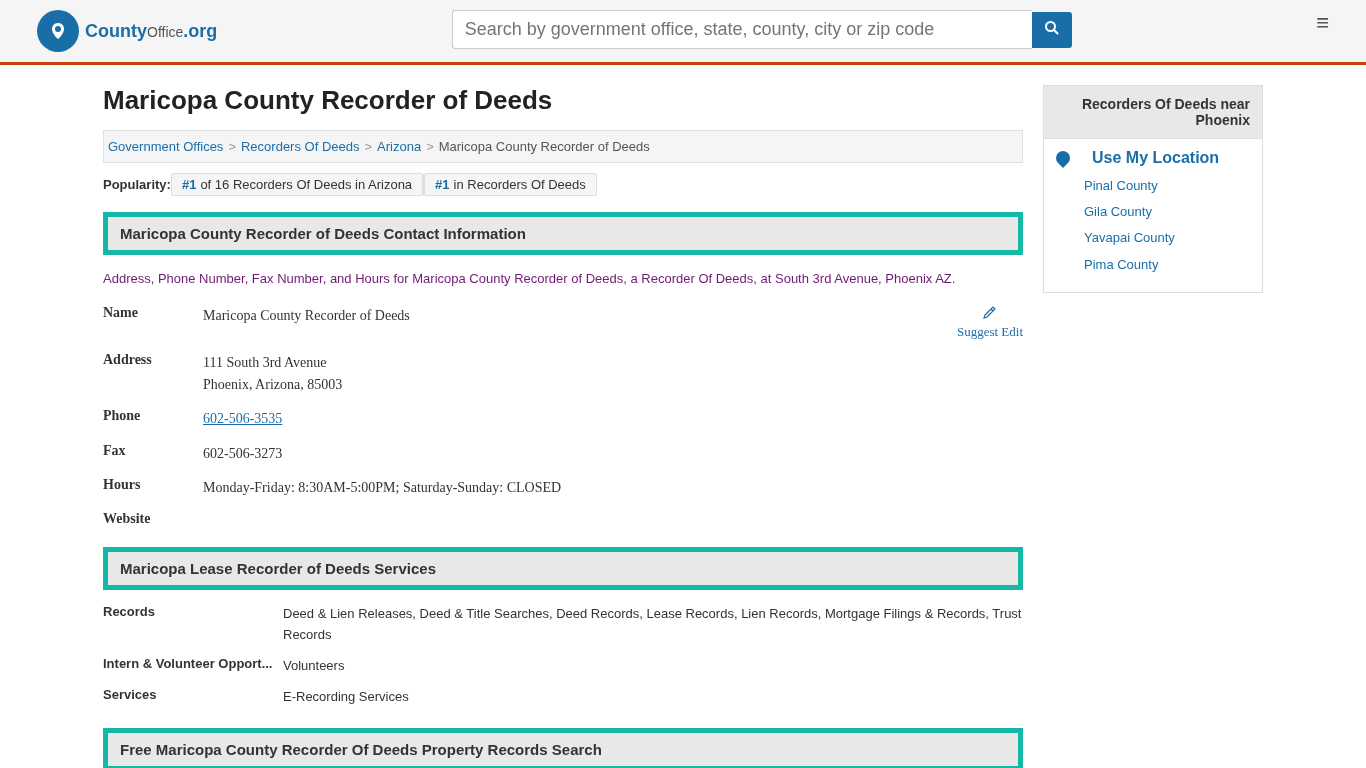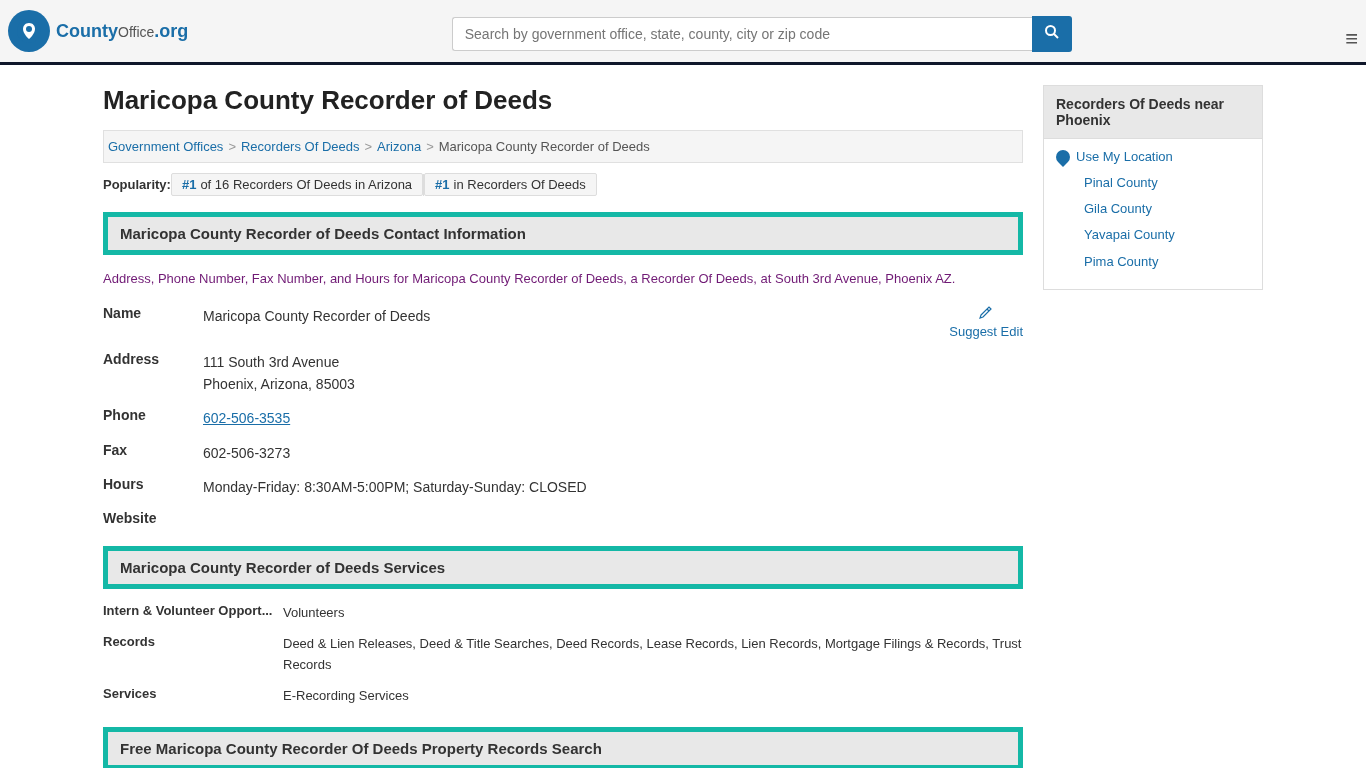--- a/index.html
+++ b/index.html
@@ -1,24 +1,24 @@
 <!DOCTYPE html>
 <html><head>
   <meta charset="utf-8">
   <style>
     * { margin: 0; padding: 0; box-sizing: border-box; }
     body { font-family: Arial, sans-serif; font-size: 14px; color: #333; background: #fff; }
 
     
     .header {
       background: #f5f5f5;
-      border-bottom: 3px solid #0f172a;
-      padding: 10px 8px;
-      display: flex;
-      align-items: flex-end;
+      border-bottom: 3px solid #c2410c;
+      padding: 10px 37px;
+      display: flex;
+      align-items: flex-start;
       justify-content: space-between;
     }
     .logo-area {
       display: flex;
       align-items: center;
       gap: 6px;
     }
     .logo-circle {
       width: 42px;
       height: 42px;
@@ -43,21 +43,21 @@
       flex: 1;
       max-width: 620px;
       margin: 0 20px;
     }
     .search-input {
       flex: 1;
       padding: 8px 12px;
       border: 1px solid #ccc;
       border-right: none;
       border-radius: 3px 0 0 3px;
-      font-size: 14px;
+      font-size: 18px;
       color: #1d4ed8;
       outline: none;
     }
     .search-btn {
       background: #1a6ea8;
       border: none;
       padding: 8px 12px;
       cursor: pointer;
       border-radius: 0 3px 3px 0;
       color: white;
@@ -144,20 +144,21 @@
       color: #701a75;
       font-size: 13px;
       margin-bottom: 16px;
       line-height: 1.5;
     }
 
     .info-row {
       display: flex;
       margin-bottom: 12px;
       align-items: flex-start;
+      font-family: Liberation Serif, serif;
     }
     .info-label {
       font-weight: bold;
       width: 100px;
       flex-shrink: 0;
       font-size: 14px;
     }
     .info-value {
       flex: 1;
       font-size: 14px;
@@ -199,35 +200,37 @@
       width: 220px;
       flex-shrink: 0;
     }
     .sidebar-header {
       background: #e8e8e8;
       padding: 10px 12px;
       font-weight: bold;
       font-size: 14px;
       border: 1px solid #ddd;
       margin-bottom: 0;
+      text-align: right;
     }
     .sidebar-content {
       border: 1px solid #ddd;
       border-top: none;
       padding: 10px 12px;
     }
     .use-location {
       display: flex;
       align-items: center;
-      gap: 6px;
+      gap: 22px;
       color: #1a6ea8;
       text-decoration: none;
-      font-size: 13px;
+      font-size: 16px;
       margin-bottom: 10px;
       cursor: pointer;
+      font-weight: bold;
     }
     .location-icon {
       width: 14px;
       height: 14px;
       background: #1a6ea8;
       border-radius: 50% 50% 50% 0;
       transform: rotate(-45deg);
       flex-shrink: 0;
     }
     .sidebar-link {
@@ -339,30 +342,30 @@
         <div class="info-label">Hours</div>
         <div class="info-value">Monday-Friday: 8:30AM-5:00PM; Saturday-Sunday: CLOSED</div>
       </div>
 
       <div class="info-row">
         <div class="info-label">Website</div>
       </div>
     </div>
 
     <div class="services-section">
-      <div class="section-header">Maricopa County Recorder of Deeds Services</div>
+      <div class="section-header">Maricopa Lease Recorder of Deeds Services</div>
+
+      <div class="service-row">
+        <div class="service-label">Records</div>
+        <div class="service-value">Deed &amp; Lien Releases, Deed &amp; Title Searches, Deed Records, Lease Records, Lien Records, Mortgage Filings &amp; Records, Trust Records</div>
+      </div>
 
       <div class="service-row">
         <div class="service-label">Intern &amp; Volunteer Opport...</div>
         <div class="service-value">Volunteers</div>
-      </div>
-
-      <div class="service-row">
-        <div class="service-label">Records</div>
-        <div class="service-value">Deed &amp; Lien Releases, Deed &amp; Title Searches, Deed Records, Lease Records, Lien Records, Mortgage Filings &amp; Records, Trust Records</div>
       </div>
 
       <div class="service-row">
         <div class="service-label">Services</div>
         <div class="service-value">E-Recording Services</div>
       </div>
     </div>
 
     <div class="bottom-section">
       <div class="section-header">Free Maricopa County Recorder Of Deeds Property Records Search</div>

